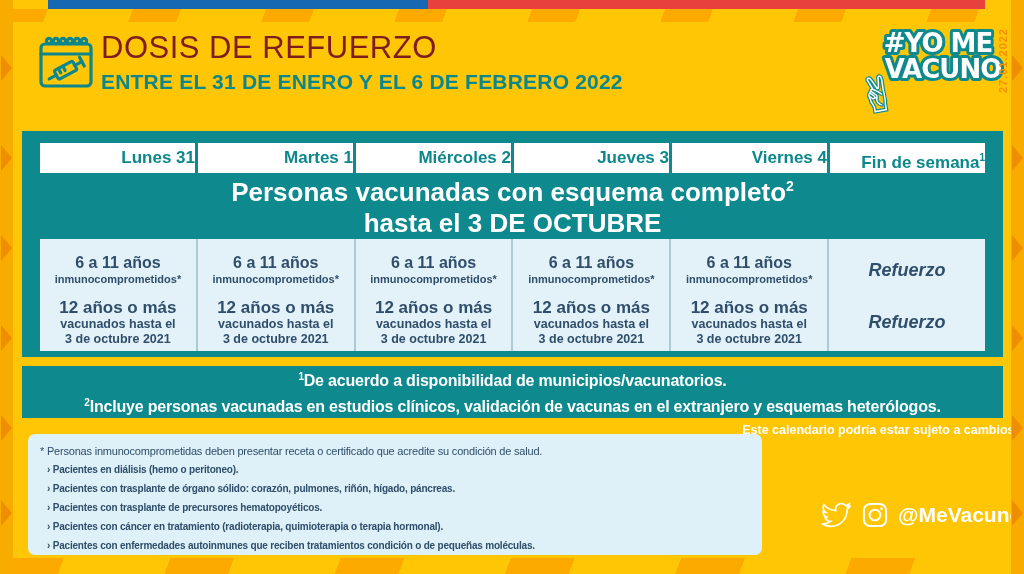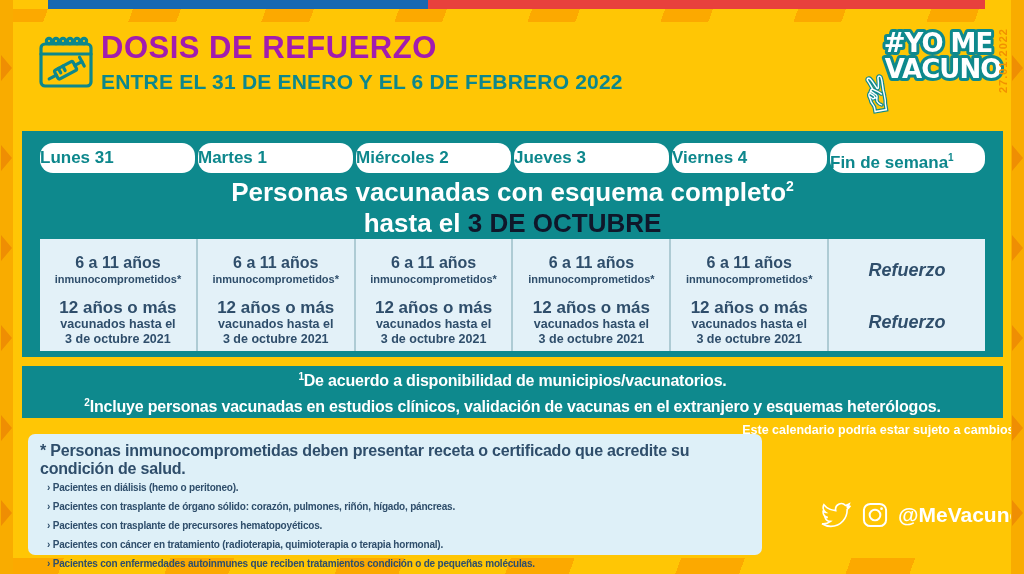--- a/index.html
+++ b/index.html
@@ -18,40 +18,40 @@
     background:repeating-linear-gradient(110deg,#FCA900 0 60px,transparent 60px 160px); }
 
   
   .edge { position:absolute; top:0; bottom:0; width:13px; background:#F9AC00; z-index:3; }
   .edge.left { left:0; } .edge.right { right:0; }
   .chev { position:absolute; width:0; height:0; border-top:13px solid transparent;
     border-bottom:13px solid transparent; border-left:11px solid #EF8E03; left:1px; }
 
   
   .cal-icon { position:absolute; left:34px; top:31px; }
-  .title { position:absolute; left:101px; top:30px; font-size:31px; font-weight:700;
-    color:#a21caf; letter-spacing:0.5px; }
+  .title { position:absolute; left:101px; top:30px; font-size:31px; font-weight:400;
+    color:#7f1d1d; letter-spacing:0.5px; }
   .subtitle { position:absolute; left:101px; top:70px; font-size:21px; font-weight:800;
     color:#0D878C; letter-spacing:0.2px; }
   .logo { position:absolute; left:856px; top:20px; }
   .datestamp { position:absolute; right:15px; top:28px; writing-mode:vertical-rl;
     transform:rotate(180deg); color:#F29100; font-size:11px; font-weight:700; letter-spacing:1px; }
 
   
   .cal-table { position:absolute; left:22px; top:131px; width:981px; height:226px; background:#0E898D; }
   .day-row { position:absolute; left:18px; right:18px; top:12px; display:flex; gap:3px; }
   .day-cell { flex:1; height:30px; background:#FFFFFF; color:#0D878C; font-size:17px;
-    font-weight:700; text-align:left; line-height:30px;border-radius:13px; }
+    font-weight:700; text-align:right; line-height:30px; }
   .day-cell sup { font-size:10px; font-weight:700; }
   .banner1 { position:absolute; left:0; right:0; top:46px; text-align:center; color:#FFFFFF;
     font-size:26px; font-weight:600; }
   .banner1 sup { font-size:14px; }
   .banner2 { position:absolute; left:0; right:0; top:77px; text-align:center; color:#FFFFFF;
     font-size:26px; font-weight:600; }
-  .banner2 .hl { color:#0f172a; font-weight:800; }
+  .banner2 .hl { color:#ffffff; font-weight:800; }
   .data-row { position:absolute; left:18px; right:18px; display:flex; background:#E3F1F8; }
   .data-row.r1 { top:108px; height:62px;text-align:right; }
   .data-row.r2 { top:162px; height:58px; }
   .data-cell { flex:1; display:flex; flex-direction:column; justify-content:center;
     align-items:center; border-right:2px solid #AECBD4; color:#2F4E6B; line-height:1.15; }
   .data-cell:last-child { border-right:none; }
   .r1 .ct { font-size:16px; font-weight:800; }
   .r1 .cs { font-size:11px; font-weight:600; }
   .r2 .ct { font-size:17px; font-weight:800; }
   .r2 .cs { font-size:12.5px; font-weight:600; }
@@ -62,21 +62,21 @@
     color:#FFFFFF; text-align:center; }
   .footbar .fl { font-size:16px; font-weight:600; line-height:22px; letter-spacing:-0.2px; }
   .footbar sup { font-size:10px; }
 
   .disclaimer { position:absolute; right:6px; top:423px; color:#FFFFFF; font-size:12.5px;
     font-weight:700; }
 
   
   .infobox { position:absolute; left:28px; top:434px; width:734px; height:121px;
     background:#DEF0F8; border-radius:7px; padding:8px 10px 6px 12px; color:#2F4E6B; }
-  .infobox .ib-title { font-size:16px; font-weight:700; letter-spacing:-0.2px; line-height:18px; }
+  .infobox .ib-title { font-size:11px; font-weight:400; letter-spacing:-0.2px; line-height:18px; }
   .infobox .ib-item { font-size:10px; font-weight:600; letter-spacing:-0.2px; line-height:19px;
     padding-left:7px; }
 
   
   .social { position:absolute; left:820px; top:501px; display:flex; align-items:center; gap:9px; }
   .social .handle { color:#FFFFFF; font-size:21px; font-weight:600; }
 </style>
 </head>
 <body>
 

